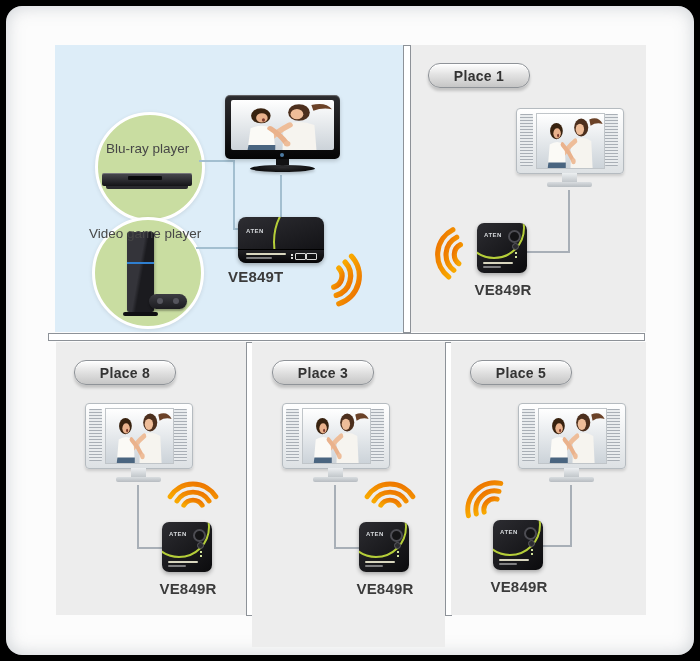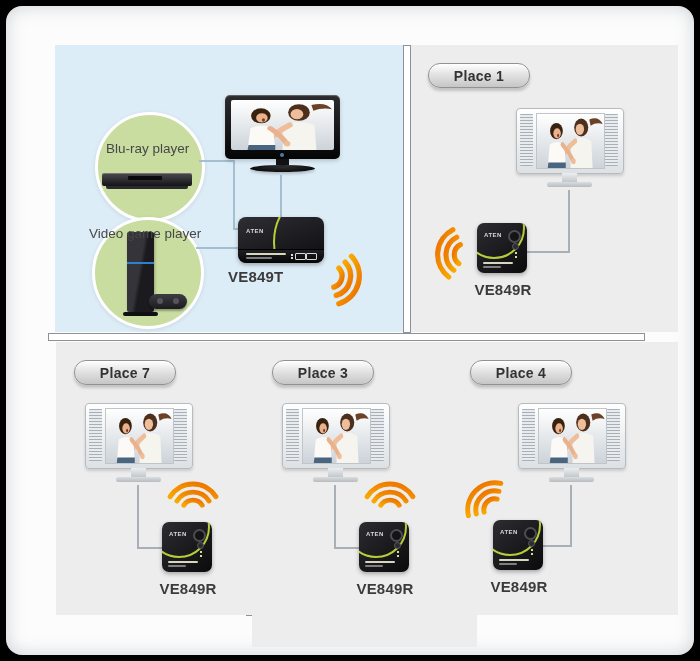--- a/index.html
+++ b/index.html
@@ -3,21 +3,21 @@
 <meta charset="utf-8">
 <style>
   html,body{margin:0;padding:0;}
   .stage{position:relative;width:700px;height:661px;background:#000;
          font-family:"Liberation Sans",sans-serif;overflow:hidden;}
   .content{position:absolute;left:6px;top:6px;width:688px;height:649px;
            background:#fcfcfc;border-radius:16px;overflow:hidden;
            box-shadow:inset 0 0 18px rgba(120,132,144,.35);}
   .panel{position:absolute;}
   .panel-main{left:49px;top:39px;width:349px;height:287px;background:#ddedf8;}
-  .place{background:#ededed;padding-left:32px;}
+  .place{background:#ededed;}
   .place-1{left:405px;top:39px;width:235px;height:287px;}
   .place-2{left:50px;top:336px;width:190px;height:273px;}
   .place-3{left:246px;top:336px;width:193px;height:305px;}
   .place-4{left:445px;top:336px;width:195px;height:273px;}
   .wall{position:absolute;background:#fff;border:1px solid #8d9298;}
   .wall-v1{left:397px;top:39px;width:6px;height:286px;}
   .wall-h {left:42px;top:327px;width:595px;height:6px;}
   .wall-v2{left:240px;top:336px;width:5px;height:272px;}
   .wall-v3{left:439px;top:336px;width:5px;height:272px;}
 
@@ -246,21 +246,21 @@
         <div class="d-line r-l1"></div>
           <div class="d-line r-l2"></div>
       </div>
       <div class="dev-label centered" style="left:92px;top:236px;">VE849R</div>
       <svg class="wifi rot185" style="left:8px;top:180px;" width="56" height="56" viewBox="0 0 60 60">
           <use href="#wifiArcs"></use>
         </svg>
     </section>
 
     <section class="panel place place-2">
-      <div class="badge" style="left:18px;top:18px;">Place 7</div>
+      <div class="badge" style="left:18px;top:18px;">Place 8</div>
       <div class="tv tv-silver" style="left:29px;top:61px;width:106px;height:80px;">
         <div class="frame"></div>
           <div class="sp sp-l"></div>
           <div class="sp sp-r"></div>
         <div class="screen">
           <svg viewBox="0 0 100 60" preserveAspectRatio="none">
               <use href="#tvScene"></use>
             </svg>
         </div>
         <div class="neck"></div>
@@ -308,21 +308,21 @@
         <div class="d-line r-l1"></div>
           <div class="d-line r-l2"></div>
       </div>
       <div class="dev-label centered" style="left:133px;top:238px;">VE849R</div>
       <svg class="wifi rotN90" style="left:111px;top:124px;" width="54" height="54" viewBox="0 0 60 60">
           <use href="#wifiArcs"></use>
         </svg>
     </section>
 
     <section class="panel place place-4">
-      <div class="badge" style="left:19px;top:18px;">Place 4</div>
+      <div class="badge" style="left:19px;top:18px;">Place 5</div>
       <div class="tv tv-silver" style="left:67px;top:61px;width:106px;height:80px;">
         <div class="frame"></div>
           <div class="sp sp-l"></div>
           <div class="sp sp-r"></div>
         <div class="screen">
           <svg viewBox="0 0 100 60" preserveAspectRatio="none">
               <use href="#tvScene"></use>
             </svg>
         </div>
         <div class="neck"></div>

